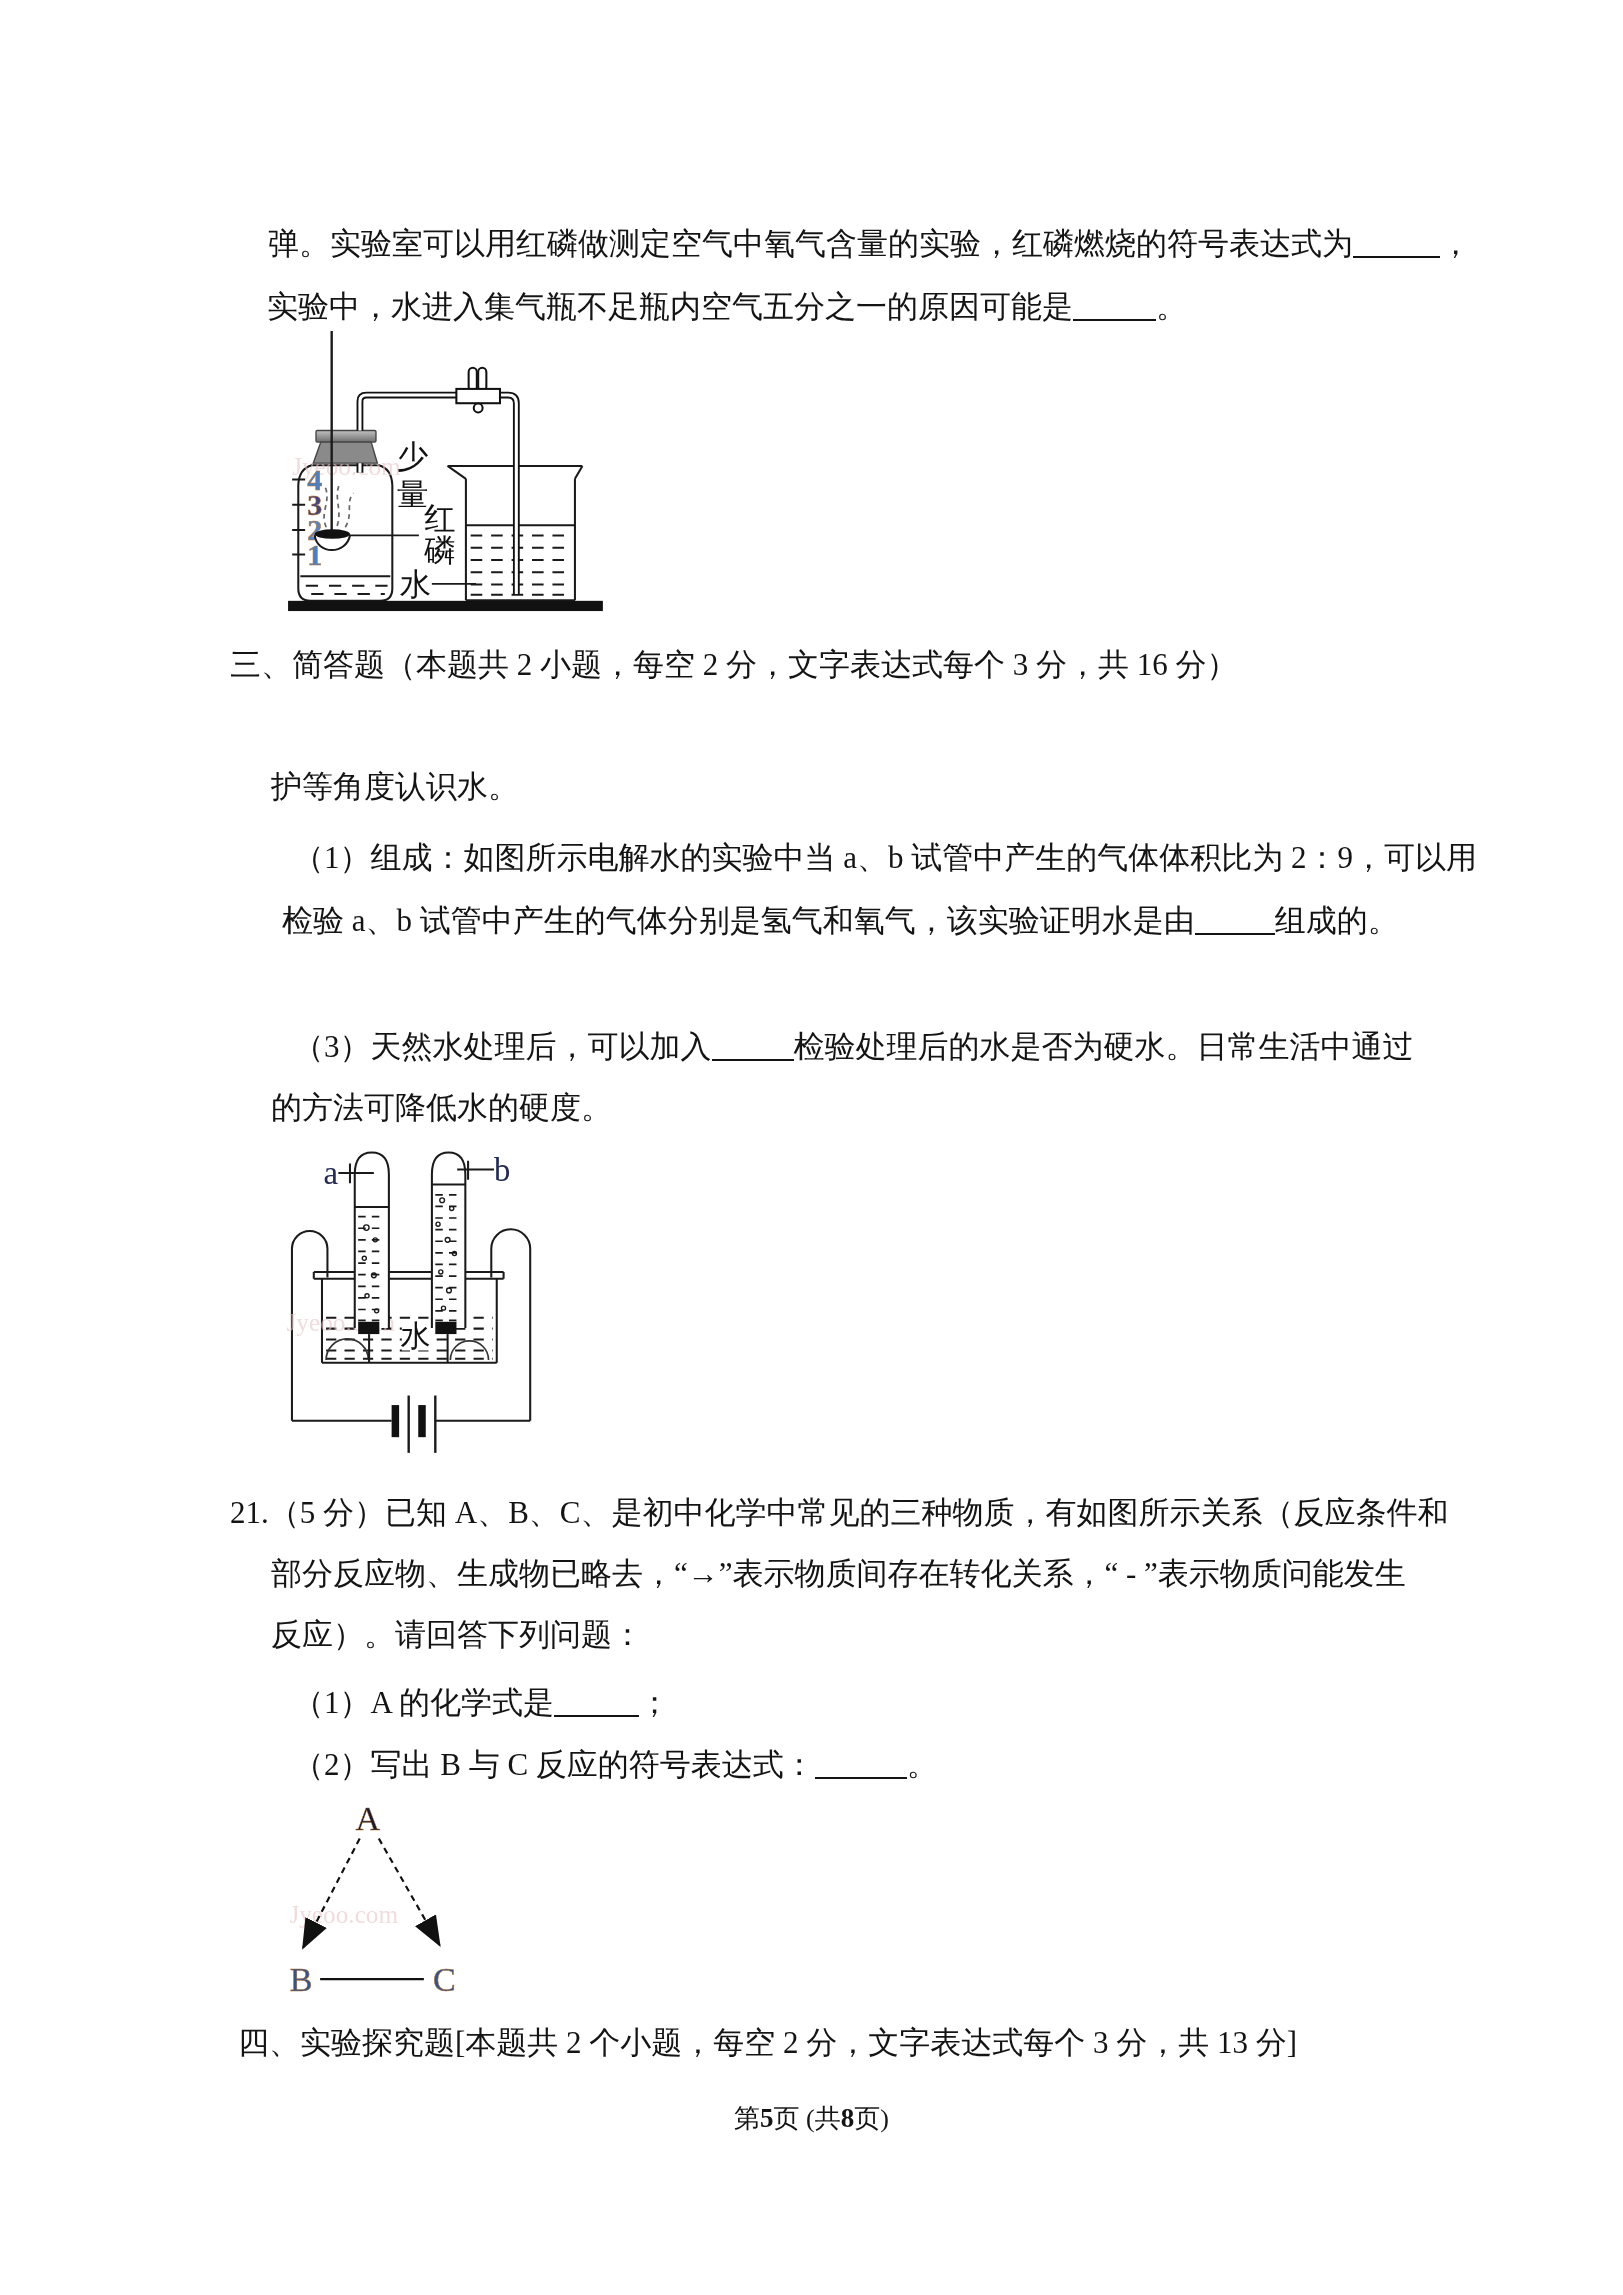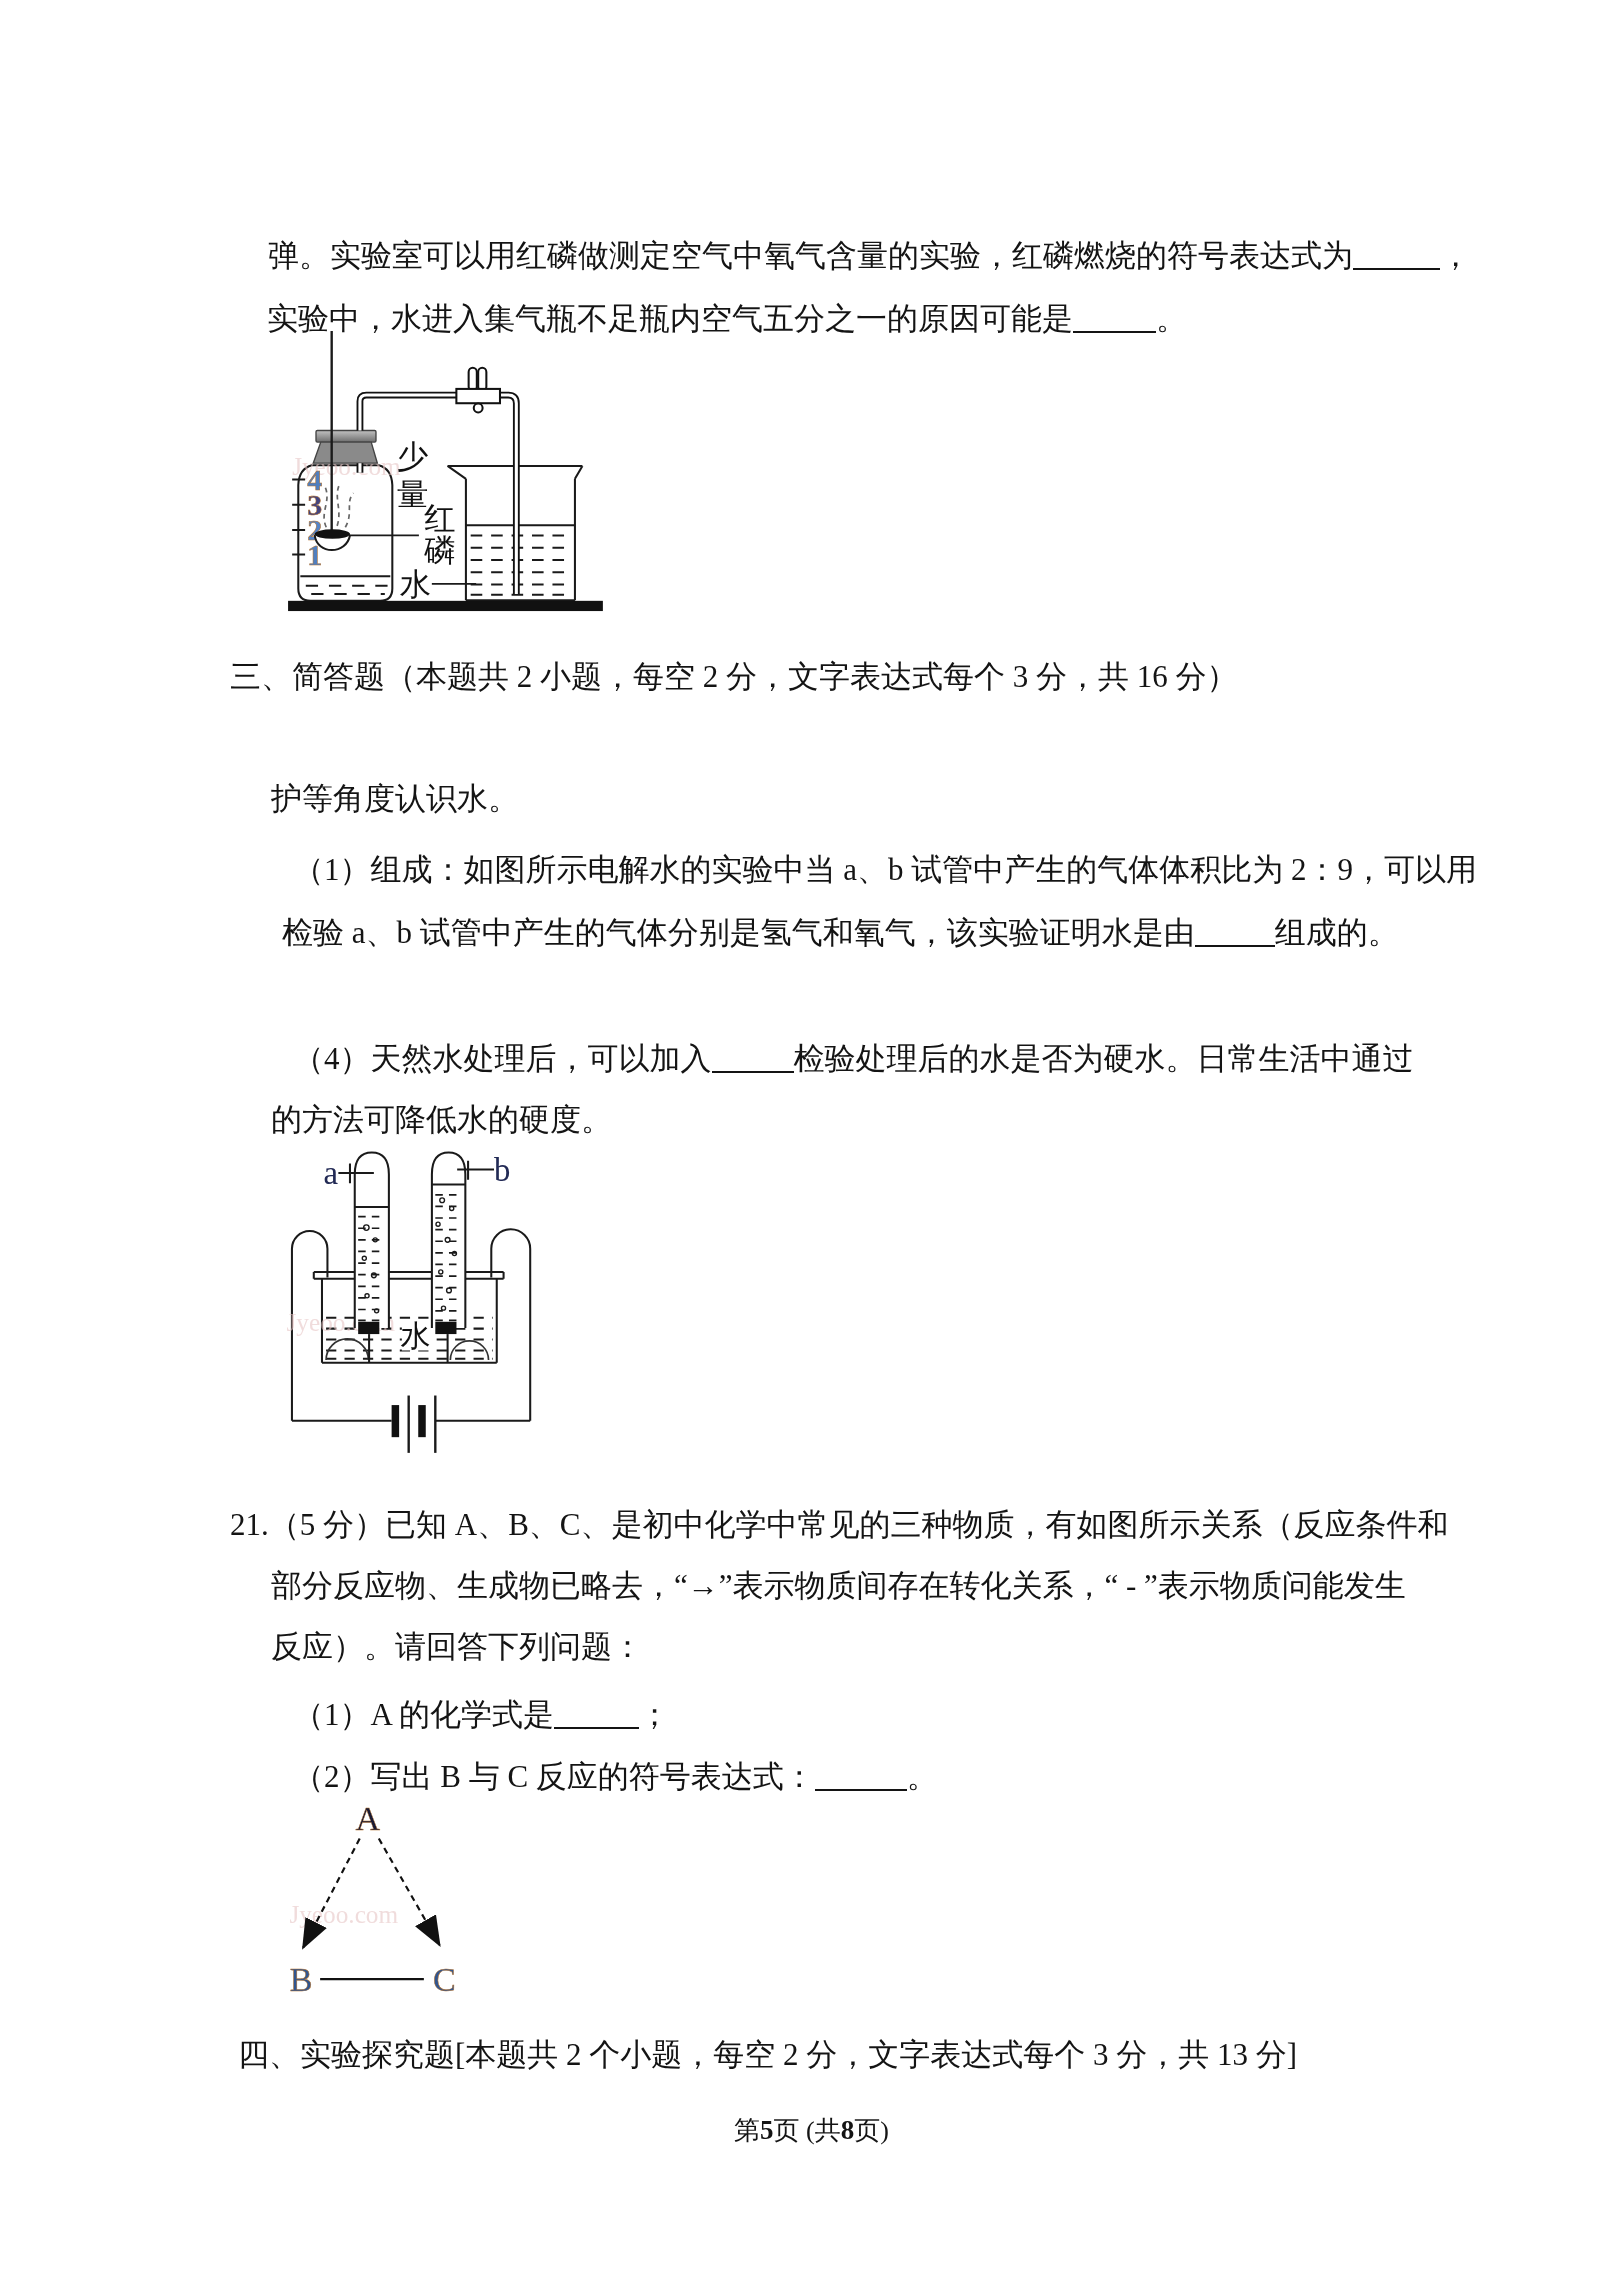--- a/index.html
+++ b/index.html
@@ -1,18 +1,18 @@
 <!DOCTYPE html>
 <html style="font-size:11px"><head>
 <meta charset="utf-8">
 <style>
   html,body{margin:0;padding:0;background:#fff;}
   .page{position:relative;width:1623px;height:2295px;background:#ffffff;overflow:hidden;
         font-family:"Liberation Serif","DejaVu Serif",serif;color:#141414;}
-  .ln{position:absolute;white-space:nowrap;font-size:31px;line-height:42px;margin-top:12px;}
+  .ln{position:absolute;white-space:nowrap;font-size:31px;line-height:42px;}
   .bold{font-weight:normal;}
   .blank{display:inline-block;border-bottom:2.7px solid #141414;height:34px;vertical-align:-4.1px;}
   .fig{position:absolute;}
   .footer{left:0;width:1623px;text-align:center;font-size:26px;}
   .footer .num{font-weight:bold;font-size:27px;}
   svg text{font-family:"Liberation Serif","DejaVu Serif",serif;}
   .cjk-label{font-size:46px;fill:#111;}
   .scale-num{font-size:44px;font-weight:bold;stroke-width:0.8px;}
   .wmark{font-size:37px;fill:#e7c6c6;opacity:0.6;}
 </style>
@@ -89,21 +89,21 @@
 
       <rect x="22" y="396" width="462" height="15" fill="#111"></rect>
     </svg>
   </div>
 
   <div class="ln bold" style="left:230px;top:644px"><span>三、简答题（本题共 2 小题，每空 2 分，文字表达式每个 3 分，共 16 分）</span></div>
 
   <div class="ln" style="left:271px;top:766px"><span>护等角度认识水。</span></div>
   <div class="ln" style="left:293px;top:837px"><span>（1）组成：如图所示电解水的实验中当 a、b 试管中产生的气体体积比为 2：9，可以用</span></div>
   <div class="ln" style="left:282px;top:899px"><span>检验 a、b 试管中产生的气体分别是氢气和氧气，该实验证明水是由</span><span class="blank" style="width:80px"></span><span>组成的。</span></div>
-  <div class="ln" style="left:293px;top:1025px"><span>（4）天然水处理后，可以加入</span><span class="blank" style="width:82px"></span><span>检验处理后的水是否为硬水。日常生活中通过</span></div>
+  <div class="ln" style="left:293px;top:1025px"><span>（3）天然水处理后，可以加入</span><span class="blank" style="width:82px"></span><span>检验处理后的水是否为硬水。日常生活中通过</span></div>
   <div class="ln" style="left:271px;top:1087px"><span>的方法可降低水的硬度。</span></div>
 
   <div class="fig" style="left:266px;top:1132px;width:355px;height:355px">
     <svg viewBox="0 0 520 520" width="355" height="355">
       <g stroke="#1a1a1a" stroke-width="3" fill="none">
 
         <path d="M38,423 L38,171 A26,26 0 0 1 90,171 L90,213"></path>
         <path d="M330,213 L330,171 A28.5,28.5 0 0 1 387,171 L387,423"></path>
         <path d="M70,205 H348 M70,215 H348 M70,205 V215 M348,205 V215"></path>
         <path d="M82,215 V338 M338,215 V338 M82,338 H338"></path>

